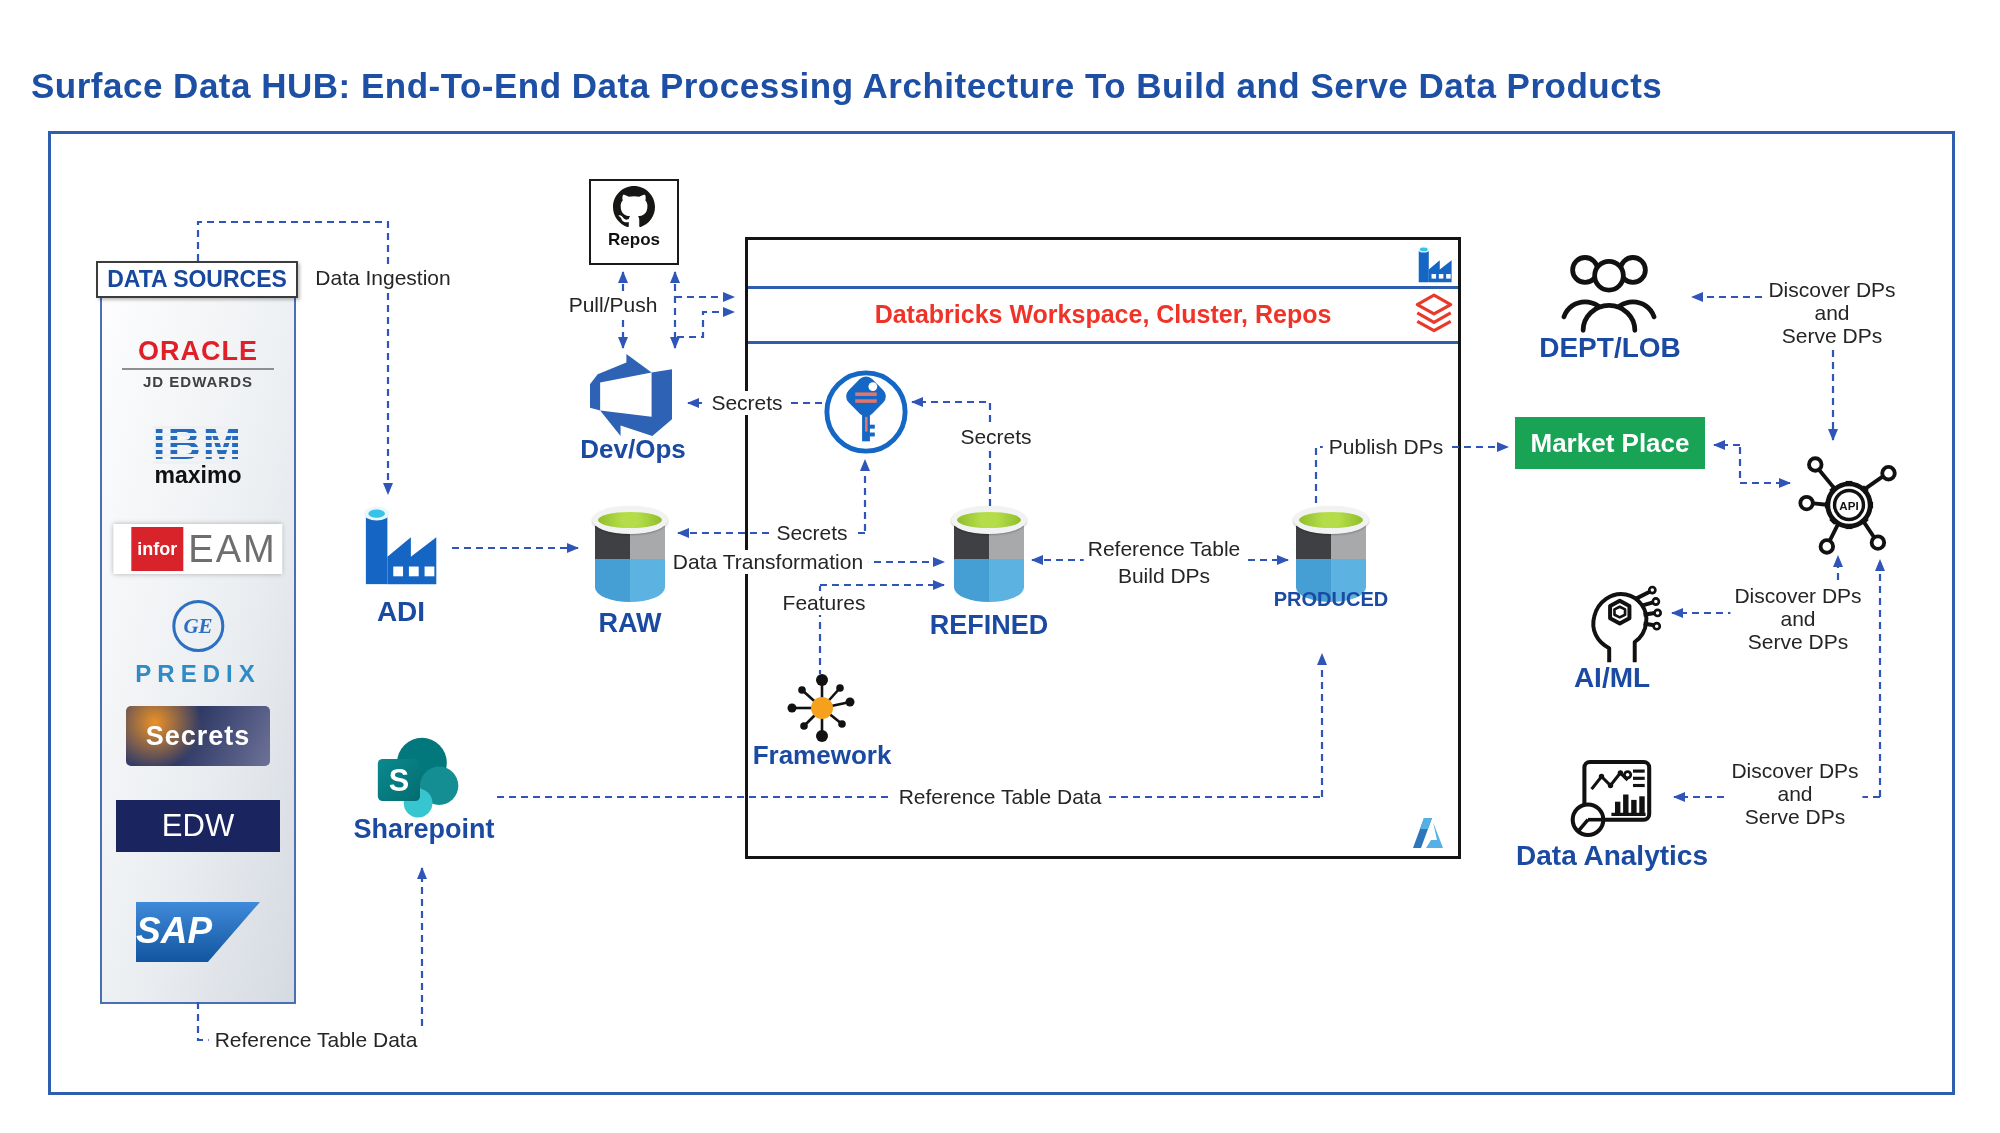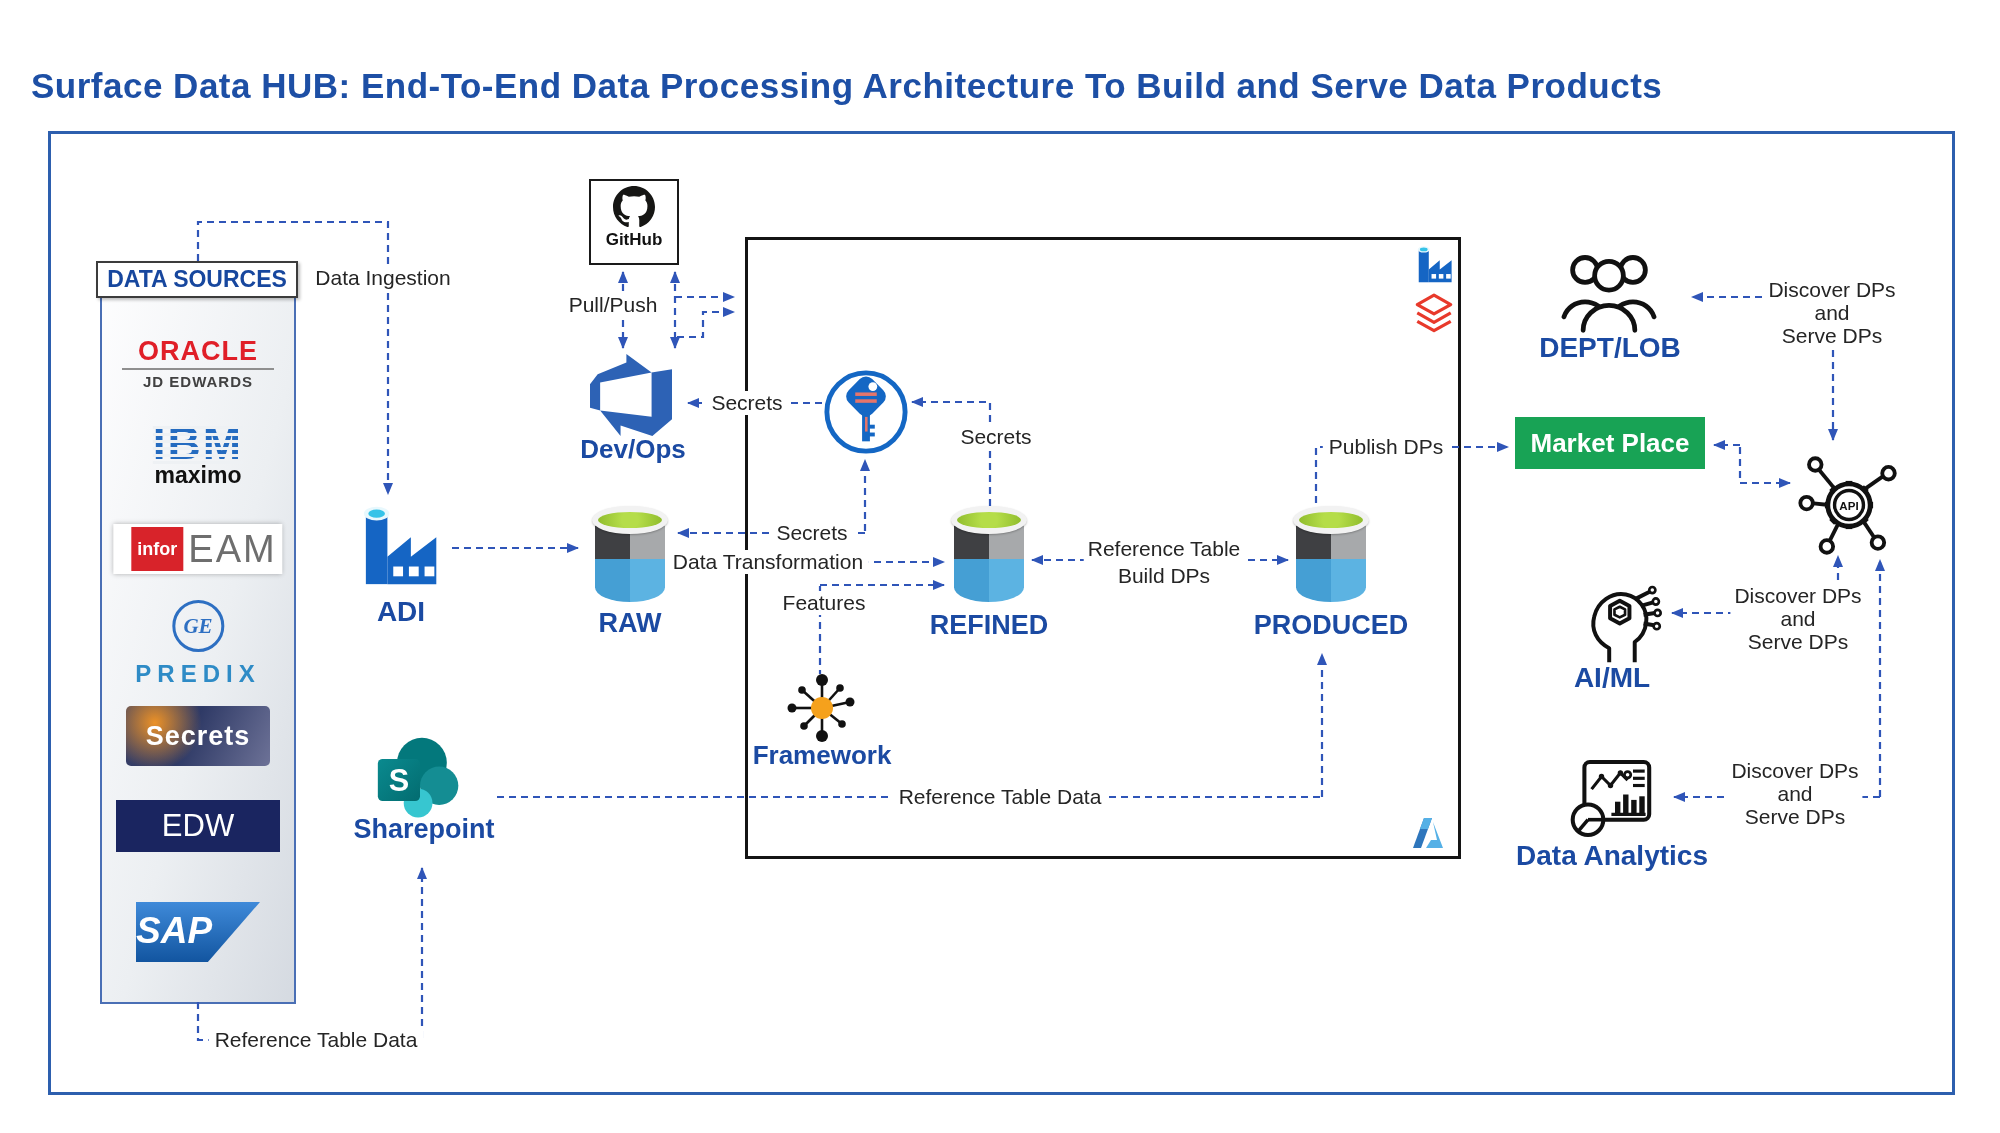--- a/index.html
+++ b/index.html
@@ -85,20 +85,23 @@
 </style>
 </head>
 <body>
 
 <div id="stage">
 
   <div class="title">Surface Data HUB: End-To-End Data Processing Architecture To Build and Serve Data Products</div>
   <div class="frame"></div>
 
   <div class="orch">
+    <div class="dbx-row">
+      <div class="dbx-text">Databricks Workspace, Cluster, Repos</div>
+    </div>
 
     <svg style="position:absolute;right:-4px;top:3px" width="50" height="42" viewBox="0 0 96 92">
       <rect x="8" y="14" width="22" height="72" fill="#1565c4"></rect>
       <ellipse cx="19" cy="14" rx="13" ry="7" fill="#e8f8fd"></ellipse>
       <ellipse cx="19" cy="14" rx="8.5" ry="4.2" fill="#35c3e8"></ellipse>
       <path d="M30,86 V58 L54,38 V58 L80,38 V86 Z" fill="#1565c4"></path>
       <rect x="36" y="68" width="10" height="10" fill="#fff"></rect>
       <rect x="52" y="68" width="10" height="10" fill="#fff"></rect>
       <rect x="68" y="68" width="10" height="10" fill="#fff"></rect>
     </svg>
@@ -185,21 +188,21 @@
     </div>
     <div class="logo" style="top:606px">
       <div class="sap-card">SAP</div>
     </div>
   </div>
 
   <div class="gh-box">
     <svg width="42" height="42" viewBox="0 0 16 16" style="margin-top:5px">
       <path fill="#161614" d="M8 0C3.58 0 0 3.58 0 8c0 3.54 2.29 6.53 5.47 7.59.4.07.55-.17.55-.38 0-.19-.01-.82-.01-1.49-2.01.37-2.53-.49-2.69-.94-.09-.23-.48-.94-.82-1.13-.28-.15-.68-.52-.01-.53.63-.01 1.08.58 1.23.82.72 1.21 1.87.87 2.33.66.07-.52.28-.87.51-1.07-1.78-.2-3.64-.89-3.64-3.95 0-.87.31-1.59.82-2.15-.08-.2-.36-1.02.08-2.12 0 0 .67-.21 2.2.82.64-.18 1.32-.27 2-.27s1.36.09 2 .27c1.53-1.04 2.2-.82 2.2-.82.44 1.1.16 1.92.08 2.12.51.56.82 1.27.82 2.15 0 3.07-1.87 3.75-3.65 3.95.29.25.54.73.54 1.48 0 1.07-.01 1.93-.01 2.2 0 .21.15.46.55.38A8.01 8.01 0 0 0 16 8c0-4.42-3.58-8-8-8z"></path>
     </svg>
-    <div class="gh-label">GitHub</div>
+    <div class="gh-label">Repos</div>
   </div>
 
   <svg class="node" style="left:590px;top:354px" width="82" height="82" viewBox="0 0 24 24">
     <path fill="#2d62b5" d="M0 8.877L2.247 5.91l8.405-3.416V.022l7.37 5.393L2.966 8.338v8.225L0 15.707zm24-4.45v14.651l-5.753 4.9-9.303-3.057v3.056l-5.978-7.416 15.057 1.798V5.415z"></path>
   </svg>
   <div class="nlabel" style="left:633px;top:434px">Dev/Ops</div>
 
   <svg class="node" style="left:822px;top:368px" width="88" height="88" viewBox="0 0 90 90">
     <circle cx="45" cy="45" r="40" fill="#fff" stroke="#1467c4" stroke-width="5"></circle>
     <rect x="28" y="12" width="34" height="34" rx="9" transform="rotate(45 45 29)" fill="#1467c4"></rect>
@@ -250,21 +253,21 @@
   <div class="cyl" style="left:1293px;top:506px">
     <div class="body">
         <div class="tl"></div>
         <div class="tr"></div>
         <div class="bot"></div>
       </div>
     <div class="cap">
         <div class="cap-in"></div>
       </div>
   </div>
-  <div class="nlabel" style="left:1331px;top:610px;font-size:27px">PRODUCED</div>
+  <div class="nlabel" style="left:1331px;top:588px;font-size:20px">PRODUCED</div>
 
   <svg class="node" style="left:780px;top:672px" width="84" height="72" viewBox="0 0 84 72">
     <g stroke="#111" stroke-width="2.6">
       <line x1="42" y1="36" x2="42" y2="8"></line>
         <line x1="42" y1="36" x2="42" y2="64"></line>
       <line x1="42" y1="36" x2="12" y2="36"></line>
         <line x1="42" y1="36" x2="70" y2="30"></line>
       <line x1="42" y1="36" x2="22" y2="18"></line>
         <line x1="42" y1="36" x2="60" y2="16"></line>
       <line x1="42" y1="36" x2="24" y2="54"></line>

